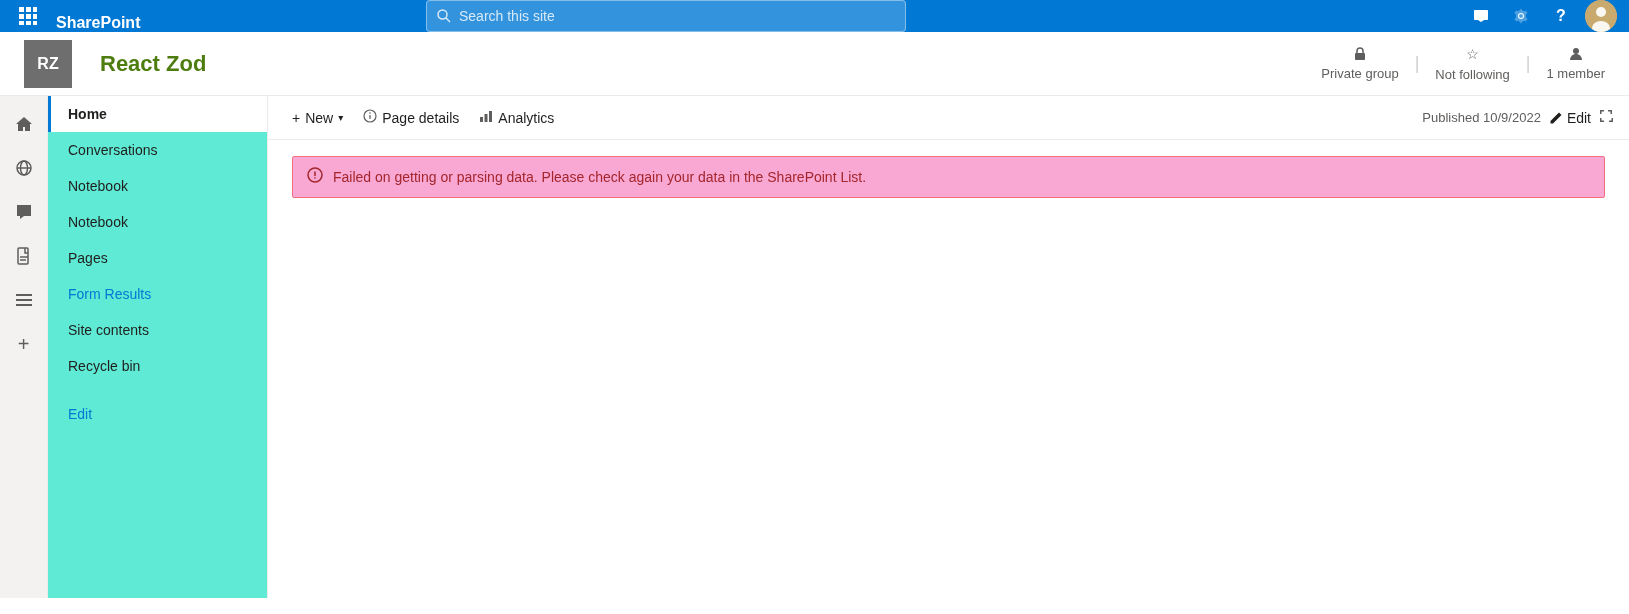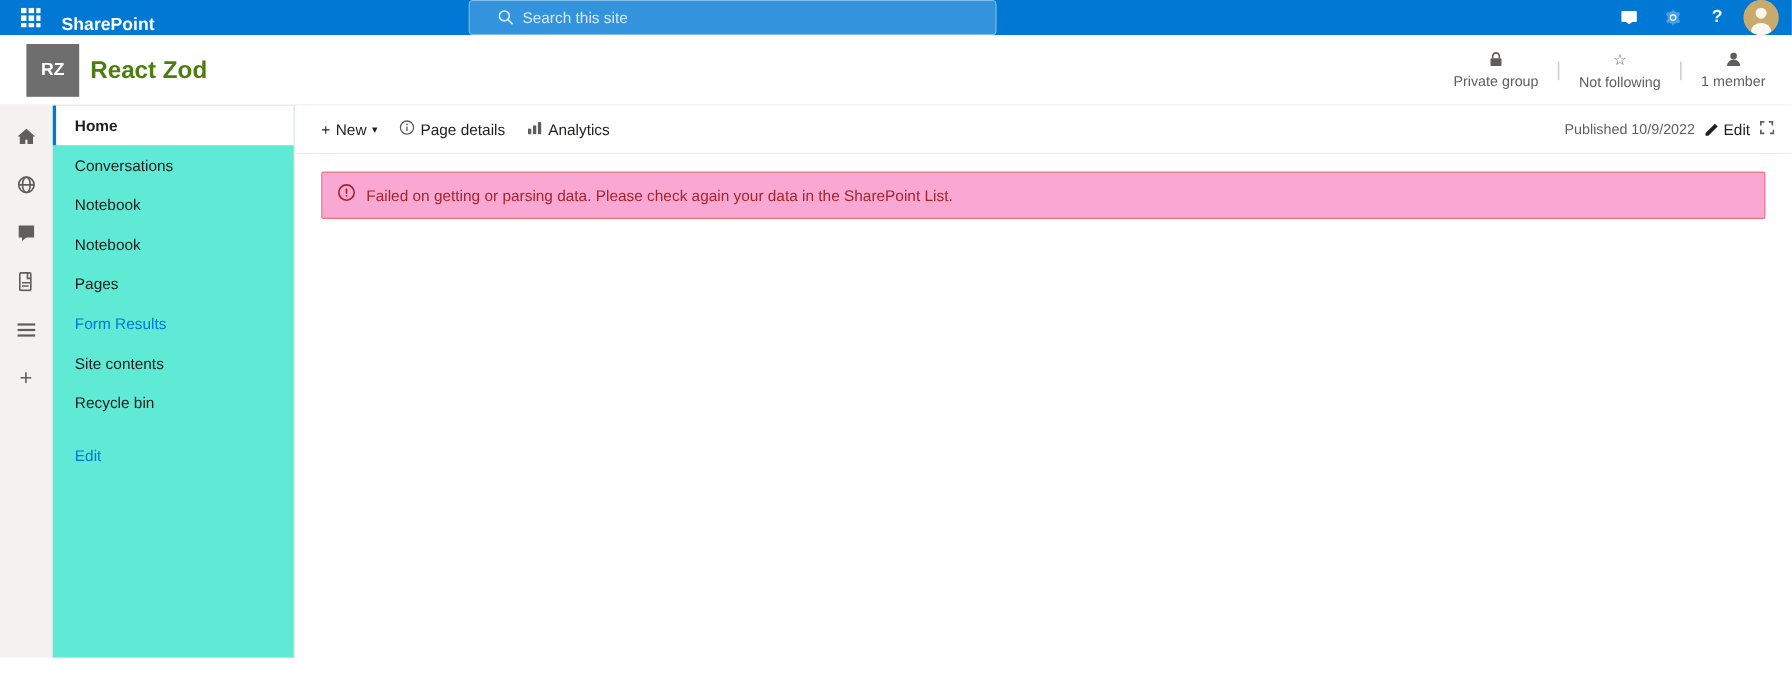--- a/index.html
+++ b/index.html
@@ -35,21 +35,21 @@
       max-width: 480px;
       margin: 0 auto;
     }
     .search-box {
       width: 100%;
       background: rgba(255,255,255,0.2);
       border: 1px solid rgba(255,255,255,0.4);
       border-radius: 4px;
       display: flex;
       align-items: center;
-      padding: 0 26px;
+      padding: 0 10px;
       gap: 8px;
       height: 32px;
     }
     .search-box input {
       background: transparent;
       border: none;
       outline: none;
       color: #fff;
       font-size: 14px;
       flex: 1;
@@ -96,21 +96,21 @@
     .site-logo {
       width: 48px;
       height: 48px;
       background: #6e6e6e;
       color: #fff;
       font-size: 16px;
       font-weight: 600;
       display: flex;
       align-items: center;
       justify-content: center;
-      margin-right: 10px;
+      margin-right: 28px;
       flex-shrink: 0;
     }
     .site-title {
       font-size: 22px;
       font-weight: 600;
       color: #4d7c0f;
     }
     .site-header-right {
       margin-left: auto;
       display: flex;

